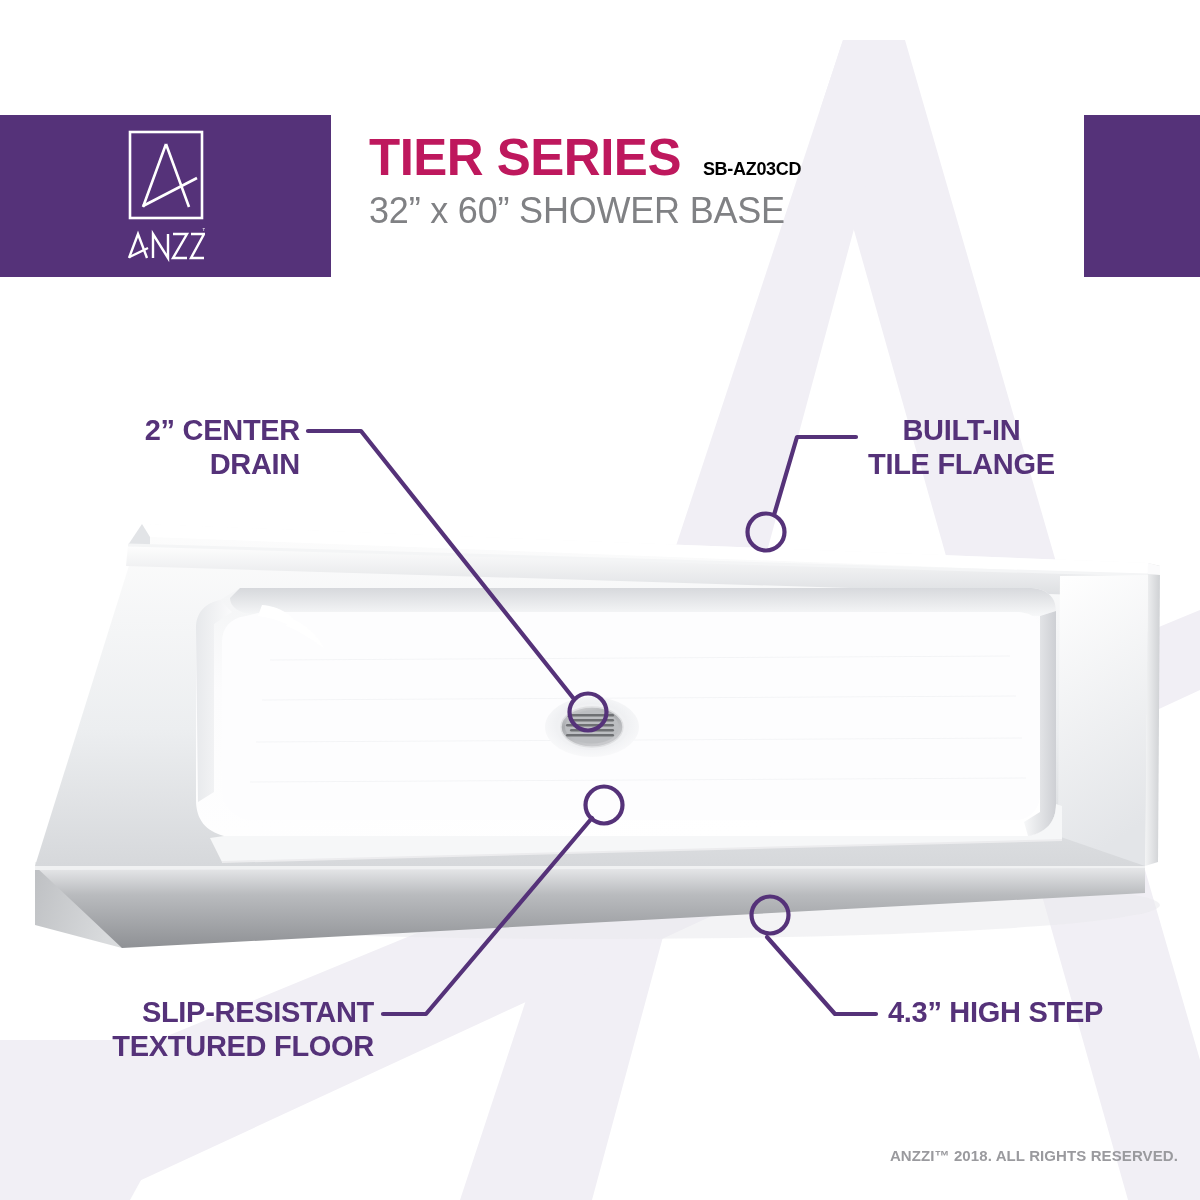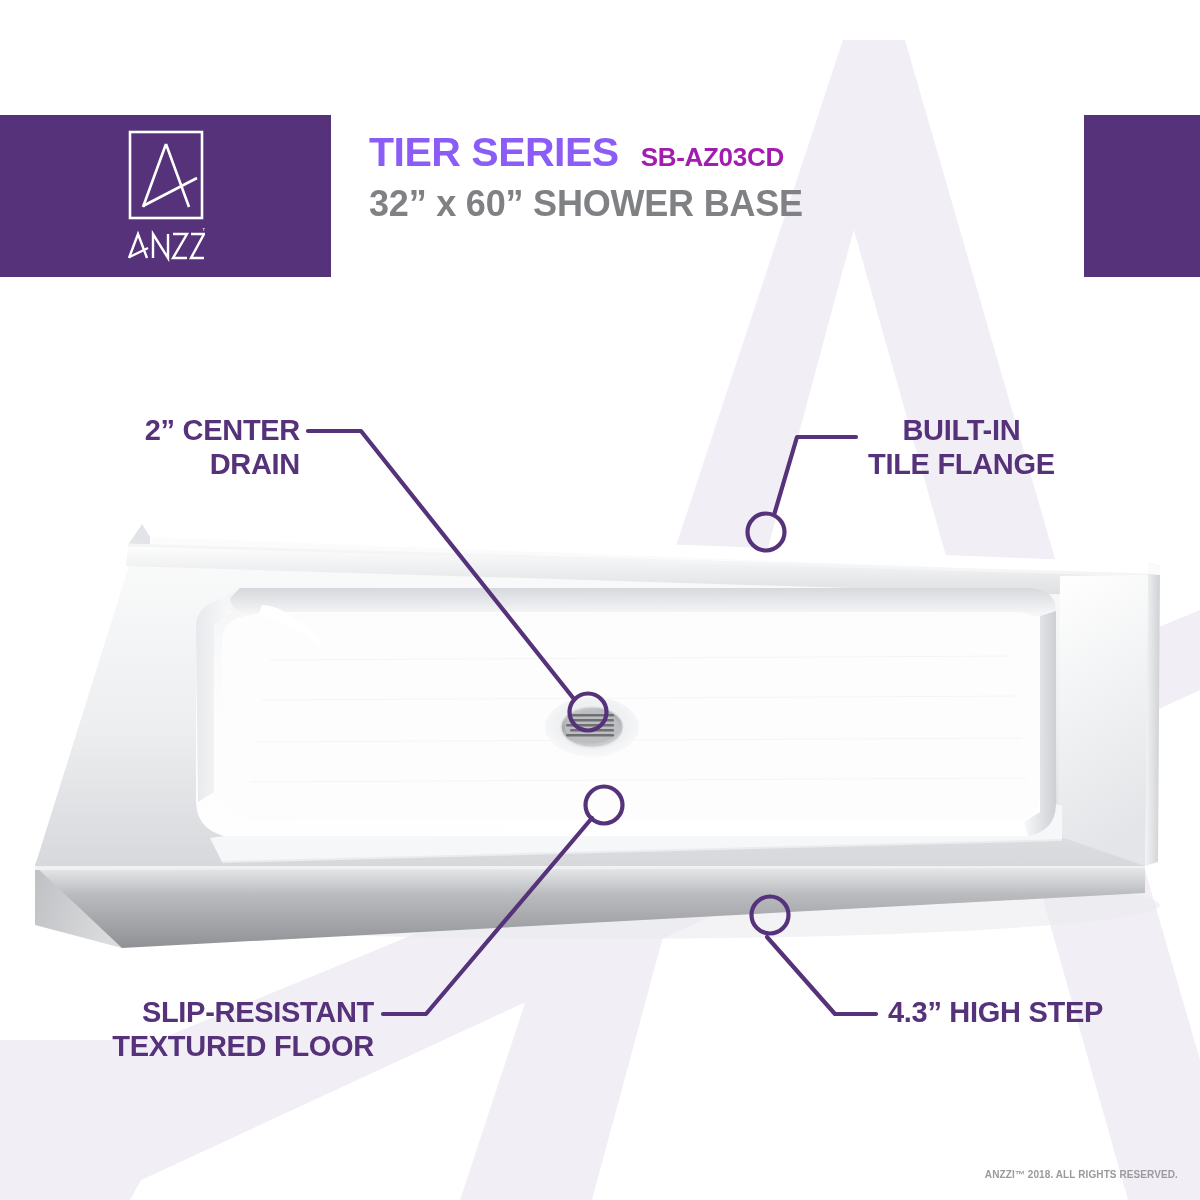--- a/index.html
+++ b/index.html
@@ -47,39 +47,39 @@
     position: absolute;
     left: 369px; top: 132px;
     width: 700px; height: 130px;
   }
   #title-row {
     display: flex;
     align-items: baseline;
     gap: 22px;
   }
   #series-title {
-    font-size: 41px;
+    font-size: 51px;
     font-weight: bold;
-    color: #8b5cf6;
+    color: #be185d;
     letter-spacing: -0.5px;
     line-height: 1.02;
     white-space: nowrap;
   }
   #model-code {
-    font-size: 26px;
+    font-size: 18px;
     font-weight: bold;
-    color: #a21caf;
+    color: #000000;
     letter-spacing: -0.3px;
     white-space: nowrap;
     padding-bottom: 4px;
   }
   #subtitle {
     margin-top: 6px;
     font-size: 36px;
-    font-weight: 700;
+    font-weight: 400;
     color: #808184;
     letter-spacing: -0.2px;
     white-space: nowrap;
   }
 
   
   #product {
     position: absolute;
     left: 0; top: 0;
     width: 1200px; height: 1200px;
@@ -103,22 +103,22 @@
     white-space: nowrap;
   }
   #label-drain       { left: 0px;   top: 414px; width: 300px; text-align: right; }
   #label-flange      { left: 868px; top: 414px; text-align: center; }
   #label-textured    { left: 0px;   top: 996px; width: 374px; text-align: right; }
   #label-threshold   { left: 888px; top: 996px; text-align: left; }
 
   
   #footer-copy {
     position: absolute;
-    right: 22px; bottom: 20px;
-    font-size: 10px;
+    right: 22px; bottom: 36px;
+    font-size: 15px;
     font-weight: bold;
     color: #9a9a9e;
     letter-spacing: 0.1px;
     white-space: nowrap;
   }
 </style>
 </head>
 <body>
 
 <div id="page">

